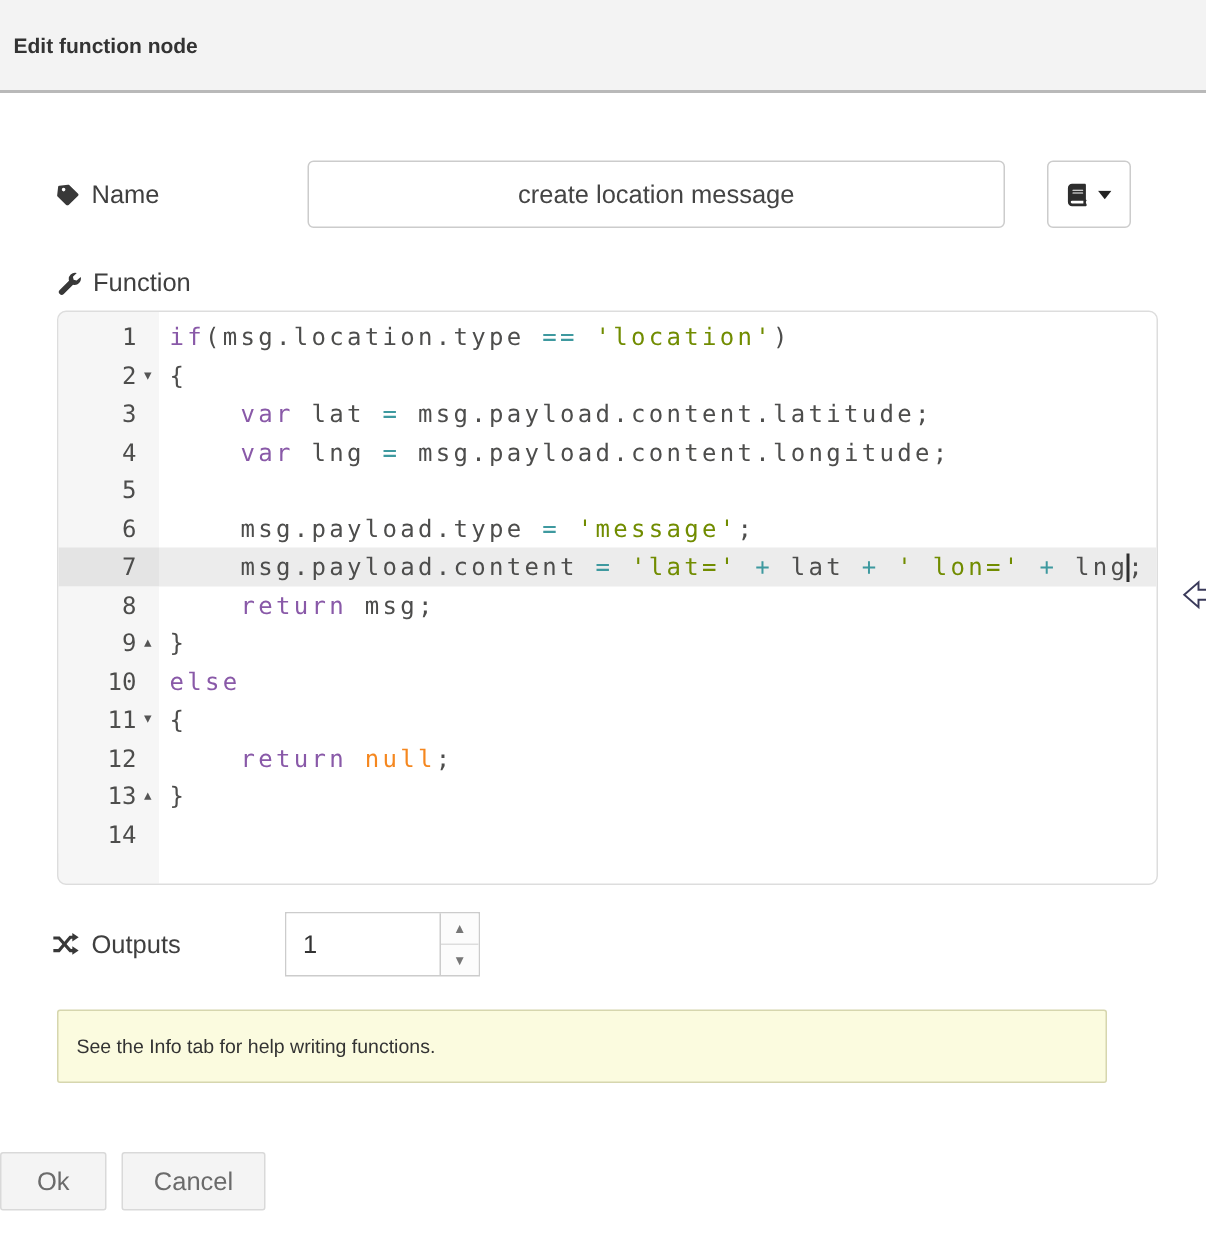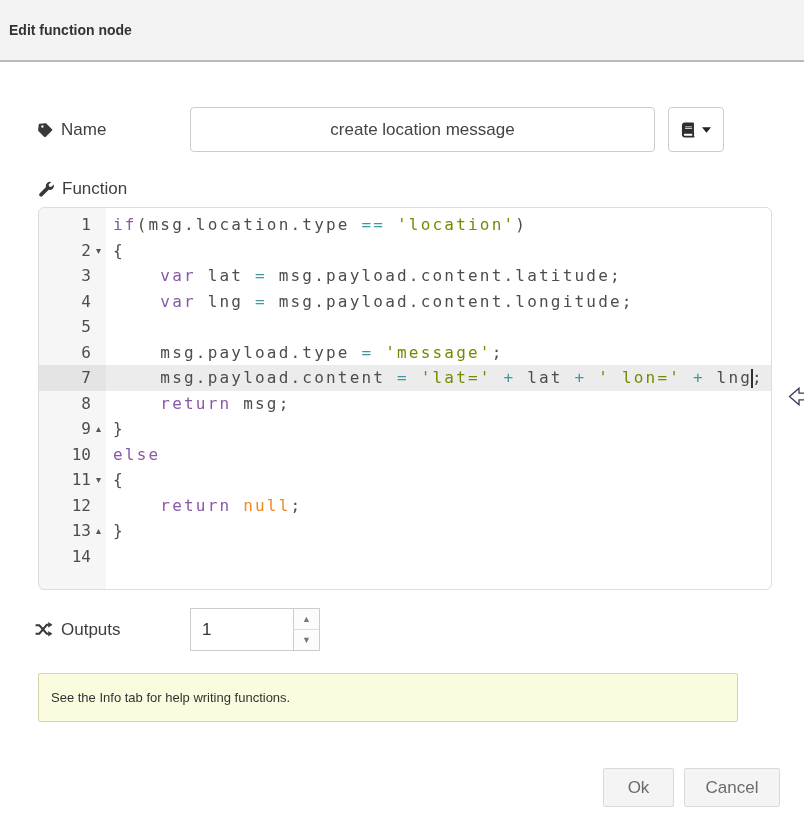--- a/index.html
+++ b/index.html
@@ -9,21 +9,21 @@
   
   .dlg-header { height:62px; background:#f3f3f3; border-bottom:2px solid #b9b9b9;
     display:flex; align-items:center; padding-left:9px; }
   .dlg-title { font-size:14px; font-weight:bold; color:#333; }
 
   
   .form-row { display:flex; align-items:center; }
   .field-label { display:flex; align-items:center; gap:8px; color:#3f3f3f; font-size:17px; }
   .icon { display:inline-flex; align-items:center; }
 
-  .name-row { margin:45px 0 0 38px; height:45px; }
+  .name-row { margin:45px 0 0 38px; height:45px;gap:15px; }
   .name-row .field-label { width:152px; }
   .name-input { width:465px; height:45px; border:1px solid #ccc; border-radius:4px;
     padding:0 12px; font-size:17px; color:#444; outline:none;
     font-family:"Liberation Sans", sans-serif;text-align:center; }
   .lib-btn { margin-left:13px; width:56px; height:45px; border:1px solid #ccc;
     border-radius:4px; background:#fff; display:flex; align-items:center;
     justify-content:center; gap:6px; cursor:pointer; }
 
   .function-row { margin:27px 0 8px 38px; height:20px; }
 
@@ -60,21 +60,21 @@
   .spin-btn { flex:1; display:flex; align-items:center; justify-content:center;
     font-size:9px; color:#777; background:#fcfcfc; cursor:pointer; }
   .spin-btn.up { border-bottom:1px solid #ddd; }
 
   
   .form-tips { margin:22px 0 0 38px; width:700px; height:49px; background:#fbfbdf;
     border:1px solid #d6d6ae; border-radius:2px; display:flex; align-items:center;
     padding-left:12px; font-size:13px; color:#333; }
 
   
-  .button-bar { display:flex; justify-content:flex-end; gap:10px; margin:46px 24px 0 0;padding-left:39px; }
+  .button-bar { display:flex; gap:10px; margin:46px 24px 0 0; }
   .btn { height:39px; border:1px solid #d9d9d9; background:#f4f4f4; color:#6b6b6b;
     font-size:17px; border-radius:2px; display:flex; align-items:center;
     justify-content:center; cursor:pointer; font-family:"Liberation Sans", sans-serif; }
   .btn-ok { width:71px; }
   .btn-cancel { width:96px; }
 
   .mouse-cursor { position:absolute; left:788px; top:386px; pointer-events:none; }
 </style>
 </head>
 <body>

